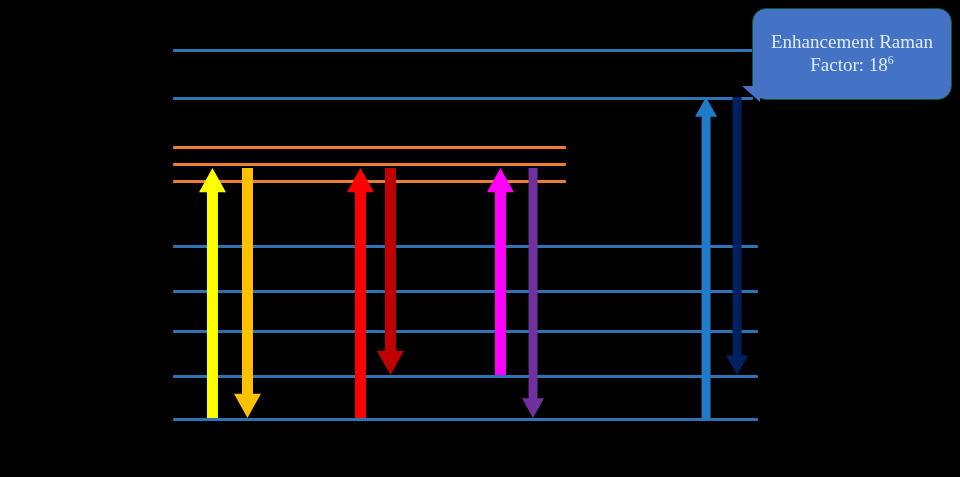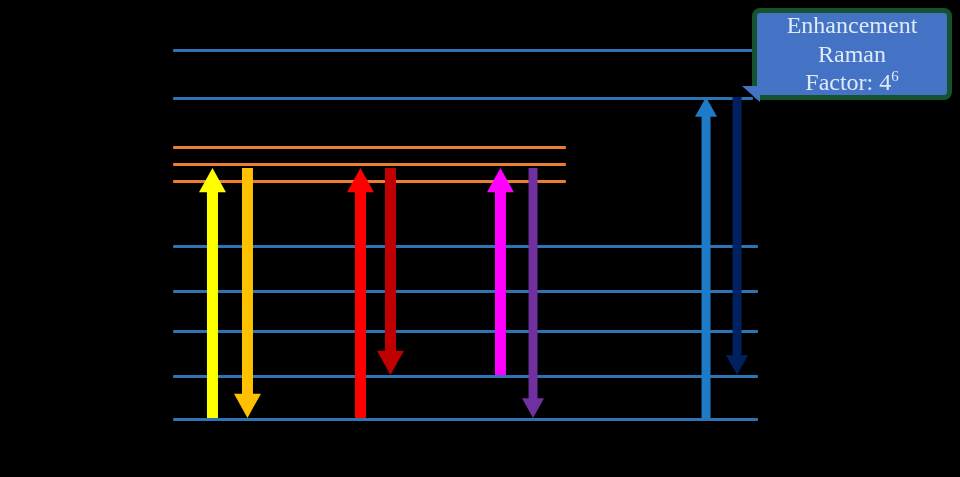--- a/index.html
+++ b/index.html
@@ -25,29 +25,29 @@
 
   .arrow {
     position: absolute;
   }
   .arrow svg { display: block; overflow: visible; }
 
   .callout {
     position: absolute;
     box-sizing: border-box;
     background: #4472C4;
-    border: 5px solid #14532d;
-    border-radius: 8px;
+    border: 1px solid #14532d;
+    border-radius: 14px;
     color: #DEEBF7;
     text-align: center;
     display: flex;
     align-items: center;
     justify-content: center;
     line-height: 1.2;
-    font-size: 24px;
+    font-size: 19px;
     padding: 4px 10px;
   }
   .callout-text { display: block; }
   .callout sup { font-size: 0.62em; vertical-align: super; }
   .callout-tail {
     position: absolute;
     width: 0; height: 0;
     border-style: solid;
   }
 </style>
@@ -108,20 +108,20 @@
       <div class="arrow" style="left: 725.975px; top: 97px; width: 22.05px; height: 278px;">
         <svg width="22.05" height="278" viewBox="0 0 22.05 278">
           <polygon points="6.53,0.00 15.53,0.00 15.53,258.20 22.05,258.20 11.03,278.00 0.00,258.20 6.53,258.20" fill="#002060"></polygon>
         </svg>
       </div>
     </div>
 
   <div class="callout" id="callout-box" style="left:752px; top:8px; width:200px; height:92px;">
     <span class="callout-text">
       <span>Enhancement Raman</span><br>
-      <span>Factor: 4</span><sup>6</sup>
+      <span>Factor: 18</span><sup>6</sup>
     </span>
   </div>
   <div class="callout-tail" id="callout-tail" style="left:742px; top:86px;
               border-width:0 18px 16px 0;
               border-color: transparent #4472C4 transparent transparent;"></div>
 
 </div>
 
 </body></html>

